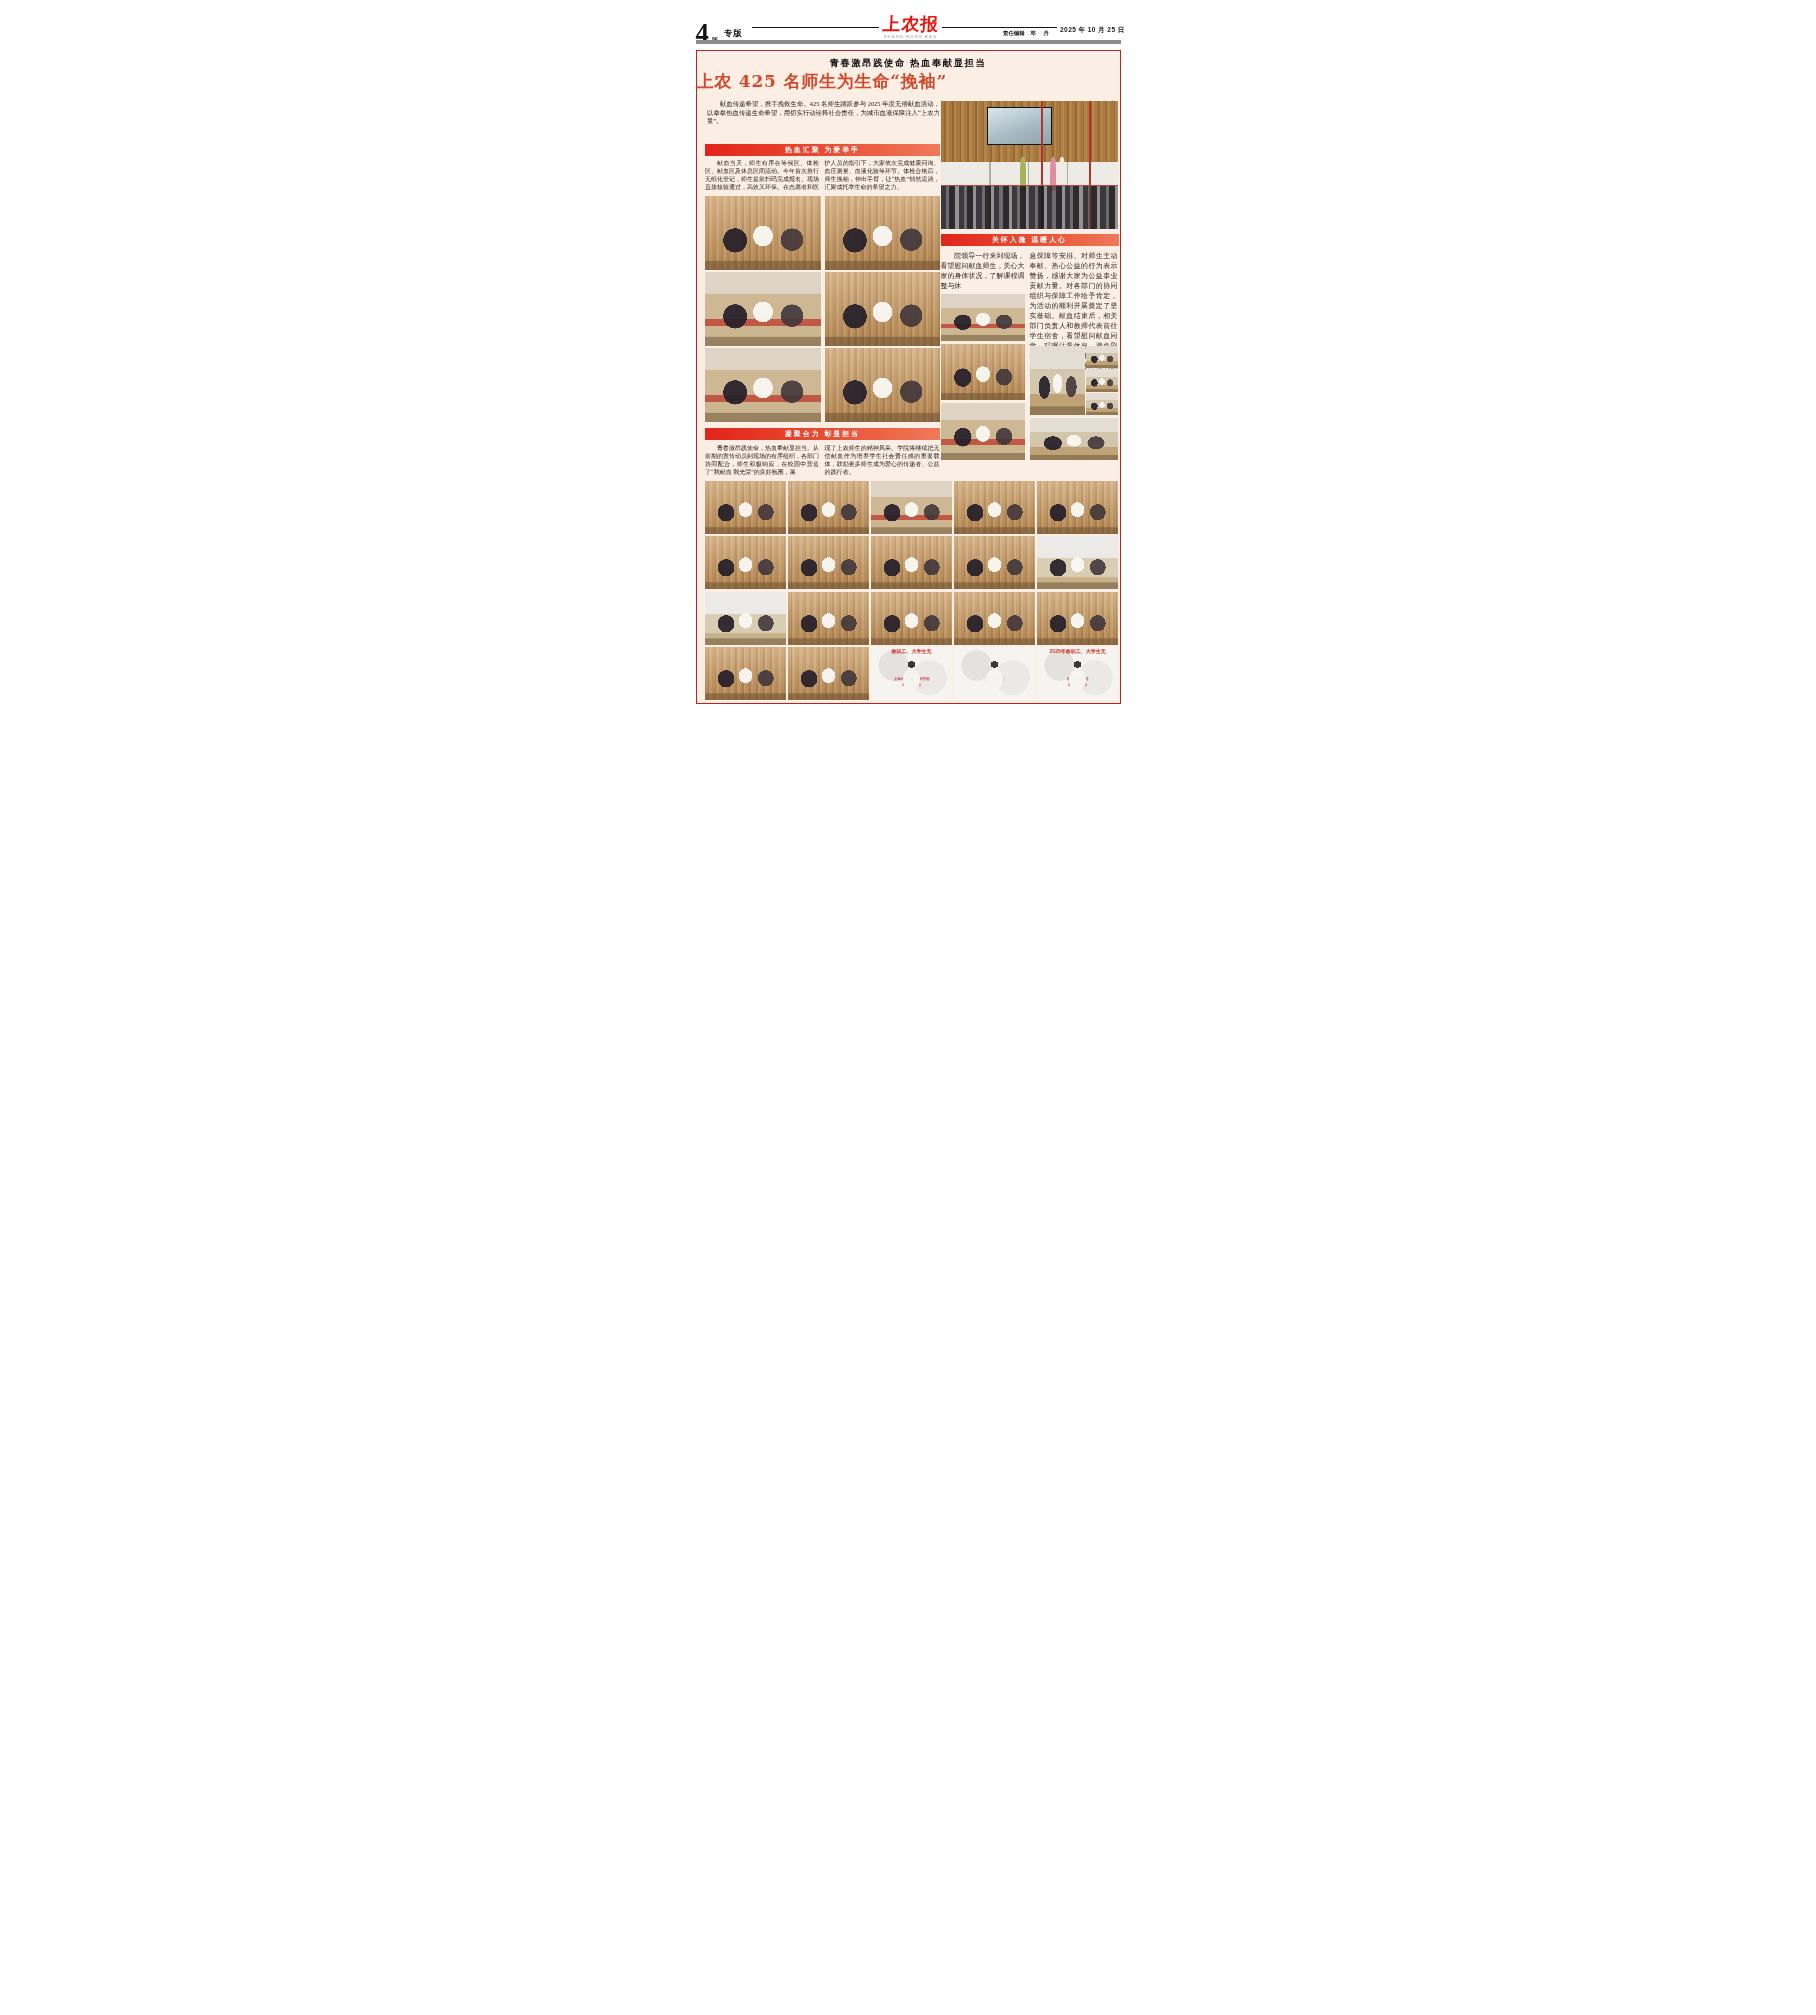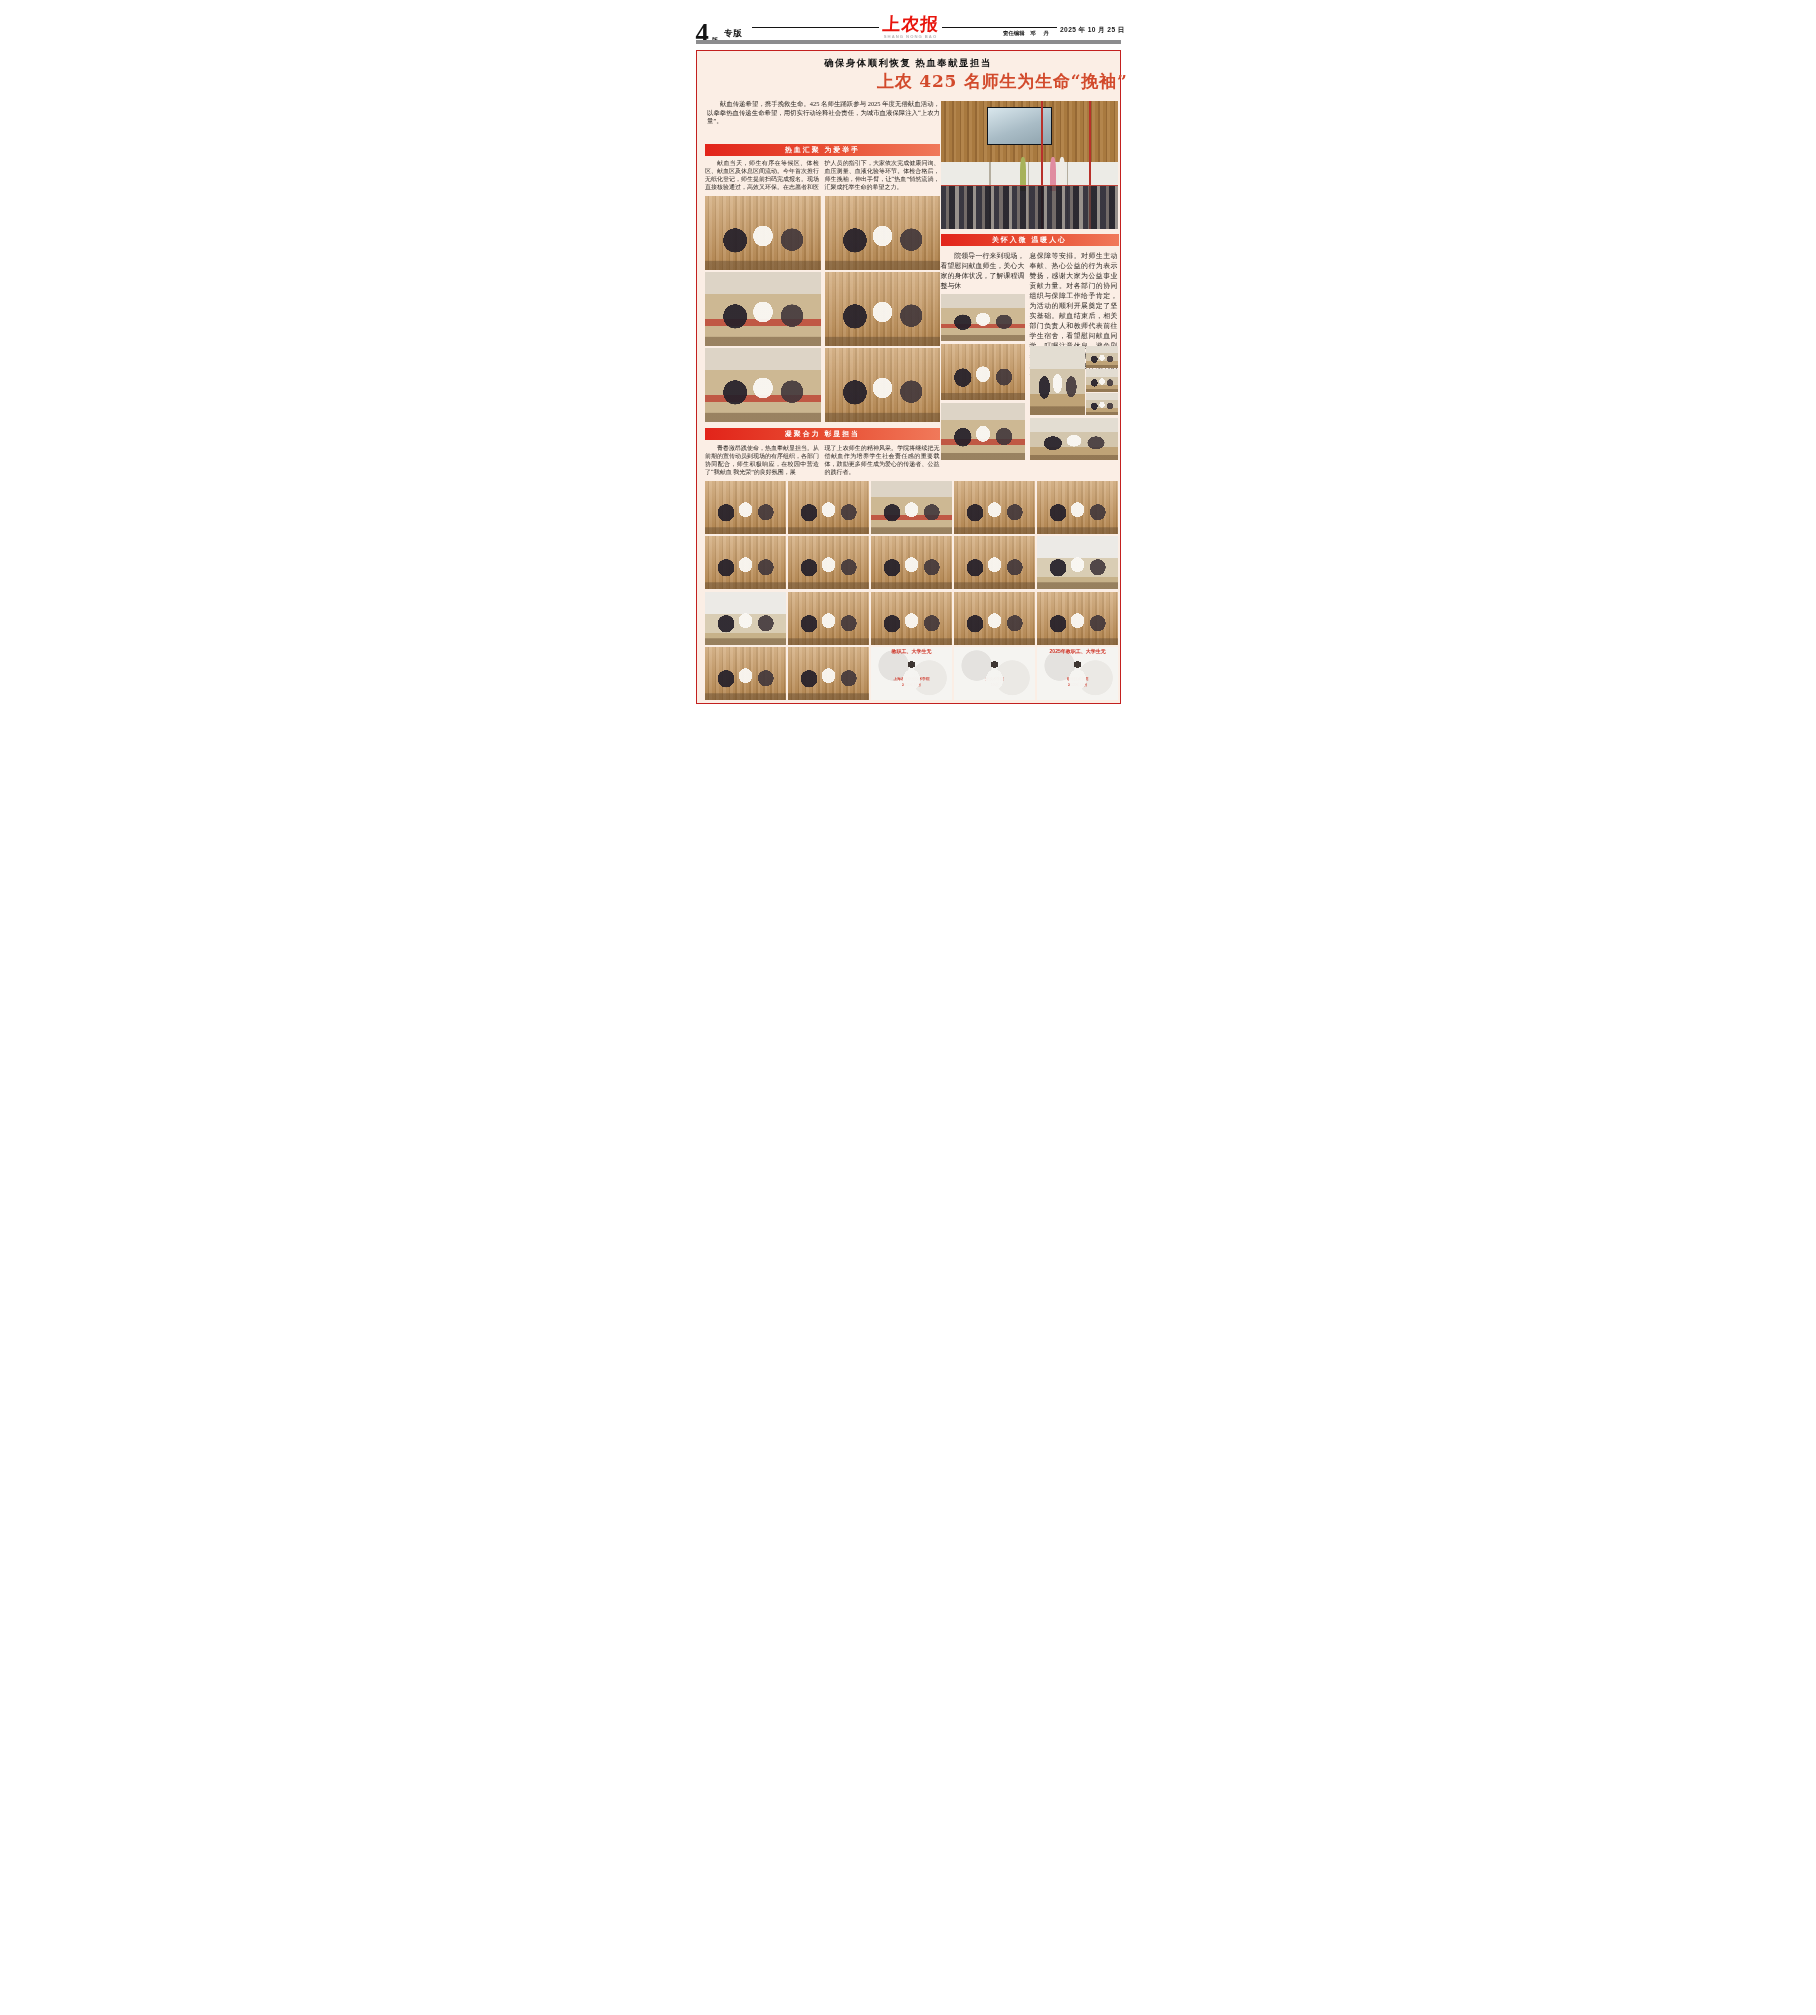--- a/index.html
+++ b/index.html
@@ -16,21 +16,21 @@
   .masthead-cn{font:700 17.7px/1.05 "DejaVu Serif",serif;color:#e8140c;letter-spacing:1.2px;transform:skewX(-3deg)}
   .masthead-en{margin-top:1.2px;font:700 4.2px/1 "Liberation Sans",sans-serif;color:#b6b6b8;letter-spacing:1px}
   .editor-line{position:absolute;left:322px;top:31px;font:700 5.4px/1 "Liberation Sans",sans-serif;color:#1a1a1a}
   .editor-line .nm{margin-left:5.6px;letter-spacing:3.2px}
   .issue-date{position:absolute;left:379px;top:27px;font:700 6.6px/1 "Liberation Sans",sans-serif;color:#1a1a1a;letter-spacing:0.4px}
   .gray-bar{position:absolute;left:14.5px;top:40px;width:425px;height:3.6px;background:#8c8c8e}
 
   
   .frame{position:absolute;left:14.5px;top:50px;width:425px;height:654px;background:#fbeee5;border:0.8px solid #c3201f}
   .kicker{position:absolute;left:0;top:7.3px;width:100%;text-align:center;font:800 9.3px/1.2 "Liberation Sans",sans-serif;color:#121212;letter-spacing:1.6px}
-  .main-title{position:absolute;left:8px;top:20px;width:100%;text-align:right;font:800 17px/1.2 "DejaVu Serif",serif;color:#d24a2c;letter-spacing:0.8px}
+  .main-title{position:absolute;left:0;top:20px;width:100%;text-align:left;font:800 17px/1.2 "DejaVu Serif",serif;color:#d24a2c;letter-spacing:0.8px}
   .lead{position:absolute;left:10.5px;top:49px;width:233px;font-size:6.4px;line-height:8.5px;text-align:justify;text-indent:2em;color:#221e1b}
 
   .sec-banner{position:absolute;height:12px;background:linear-gradient(90deg,#e2241a 0%,#e84e33 52%,#f0795a 100%);
     color:#fff;font:800 6.9px/12px "Liberation Sans",sans-serif;text-align:center;letter-spacing:2px}
   .body-col{position:absolute;font-size:6px;line-height:7.9px;text-align:justify;color:#221e1b}
   .indent{text-indent:2em}
   .s2col{font-size:6.9px;line-height:10px}
 
   
   .photo{position:absolute;overflow:hidden;background:#c9a36c}
@@ -89,21 +89,21 @@
     <div class="masthead-en">SHANG NONG BAO</div>
   </div>
   <div class="editor-line">
     <span>责任编辑</span><span class="nm">邓 丹</span>
   </div>
   <div class="issue-date">2025 年 10 月 25 日</div>
   <div class="gray-bar"></div>
 
   <div class="frame">
 
-    <div class="kicker">确保身体顺利恢复 热血奉献显担当</div>
+    <div class="kicker">青春激昂践使命 热血奉献显担当</div>
     <h1 class="main-title">上农 425 名师生为生命“挽袖”</h1>
     <p class="lead">献血传递希望，携手挽救生命。425 名师生踊跃参与 2025 年度无偿献血活动，以拳拳热血传递生命希望，用切实行动诠释社会责任，为城市血液保障注入“上农力量”。</p>
 
     <div class="photo" style="left:244px;top:50px;width:177px;height:128px">
       <div class="hall-wall"></div>
       <div class="hall-screen"></div>
       <div class="hall-lower"></div>
       <div class="hall-pipe" style="left:57%"></div>
       <div class="hall-pipe" style="left:84%"></div>
       <div class="hall-speaker" style="left:45%;background:#a7b25a"></div>

